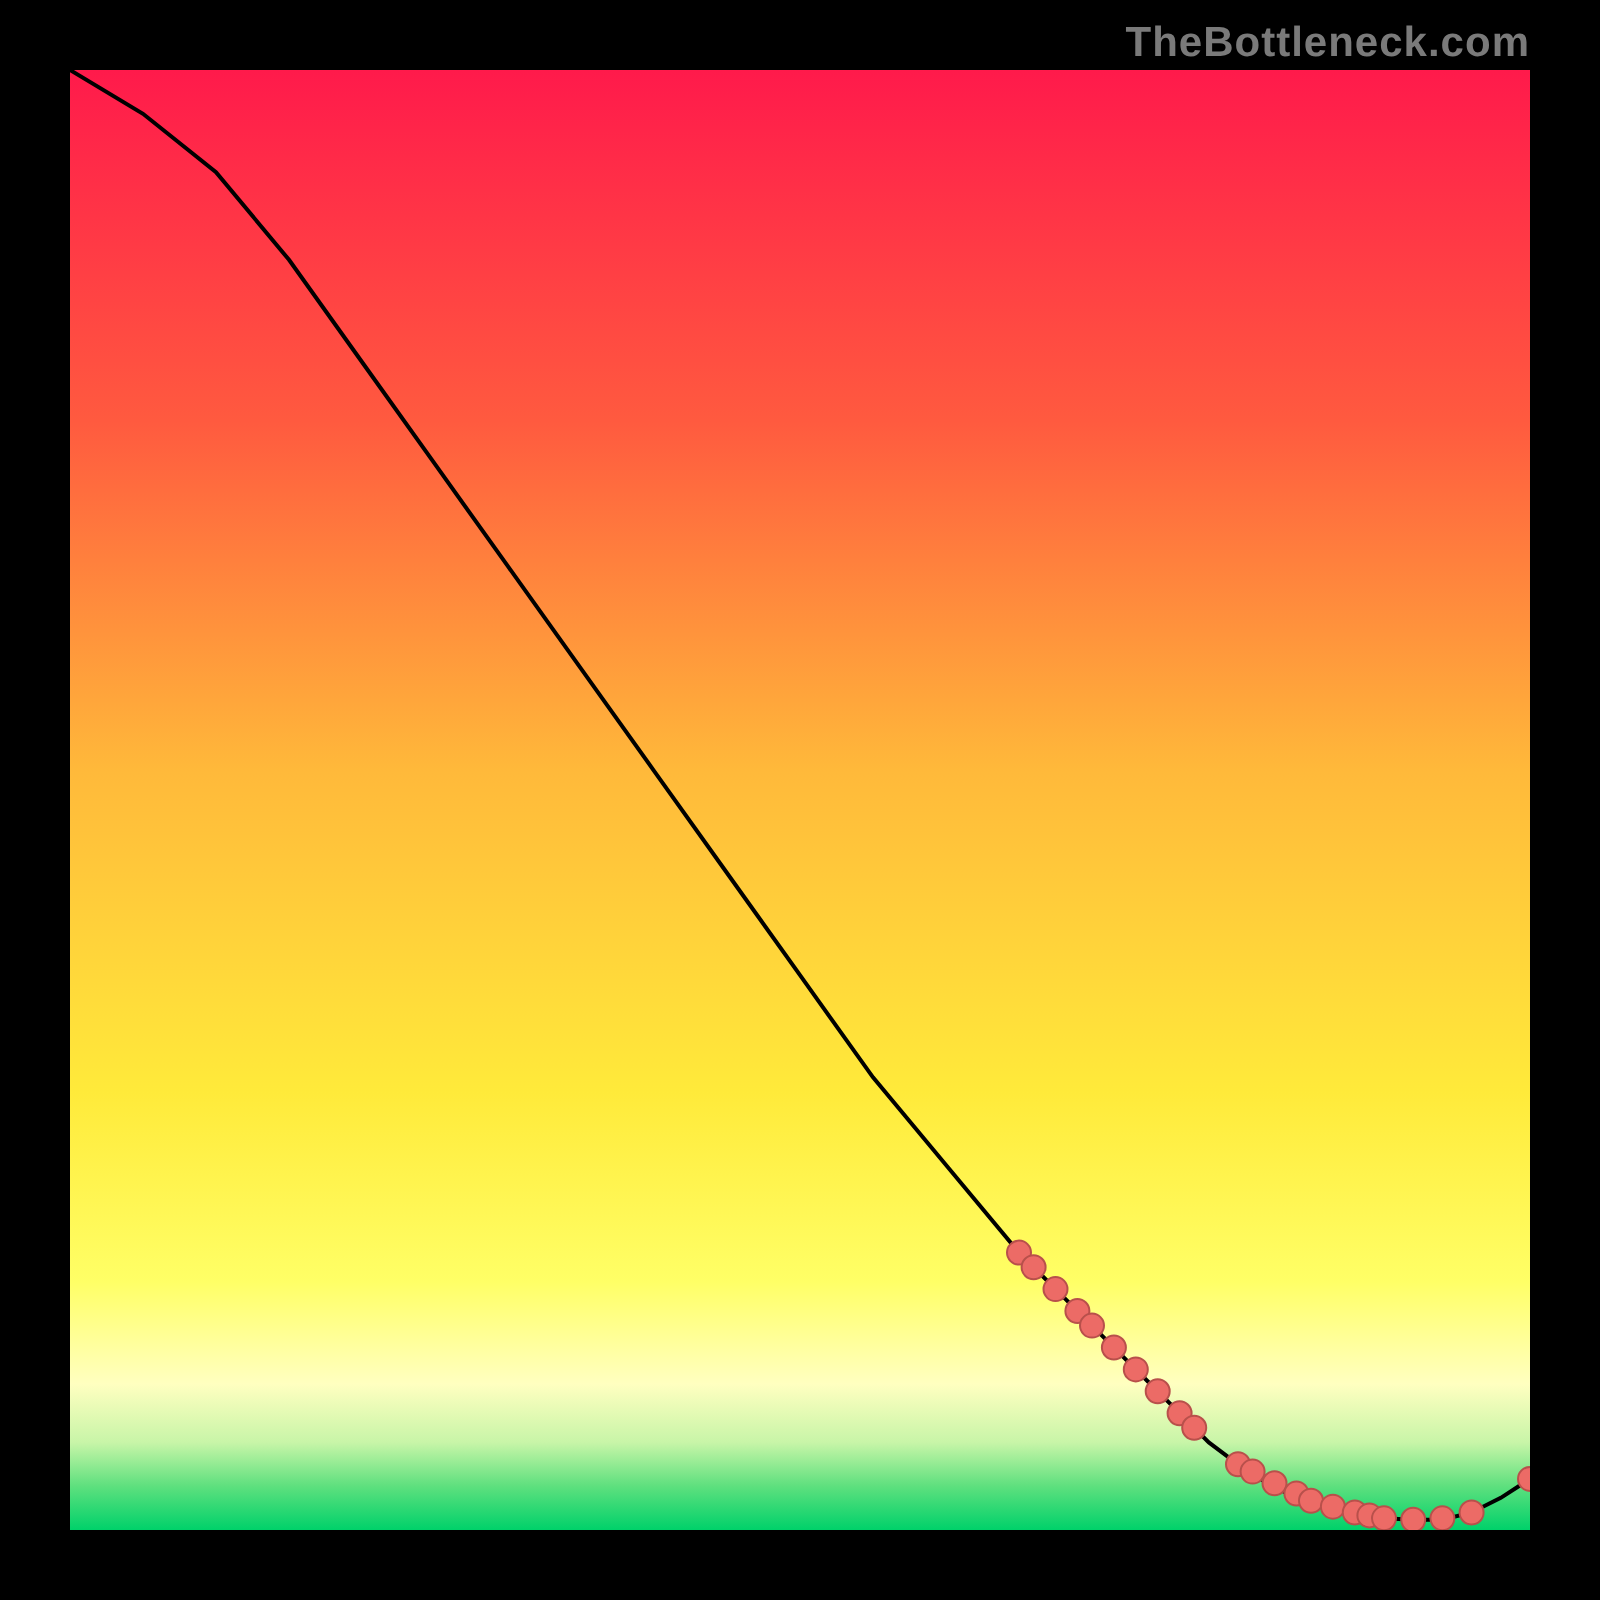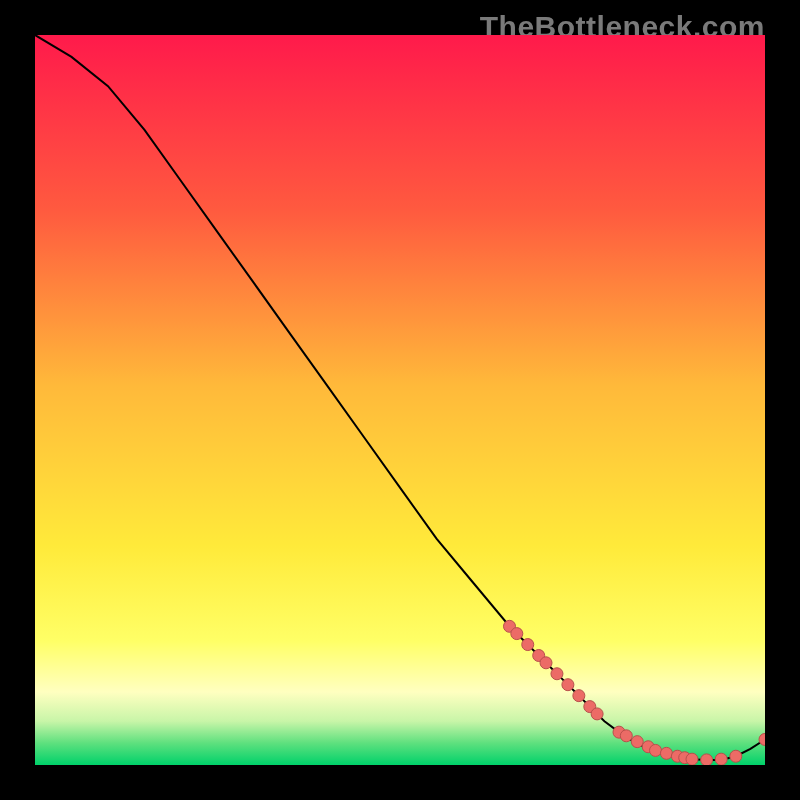--- a/index.html
+++ b/index.html
@@ -29,21 +29,21 @@
   }
   .curve {
     position: absolute;
     inset: 0;
   }
   .watermark {
     position: absolute;
     right: 35px;
     top: 10px;
     font-family: Arial, Helvetica, sans-serif;
-    font-size: 30px;
+    font-size: 21px;
     font-weight: 700;
     color: #7a7a7a;
     letter-spacing: 0.5px;
     user-select: none;
   }
 </style>
 </head>
 <body>
 
 <div class="stage">

